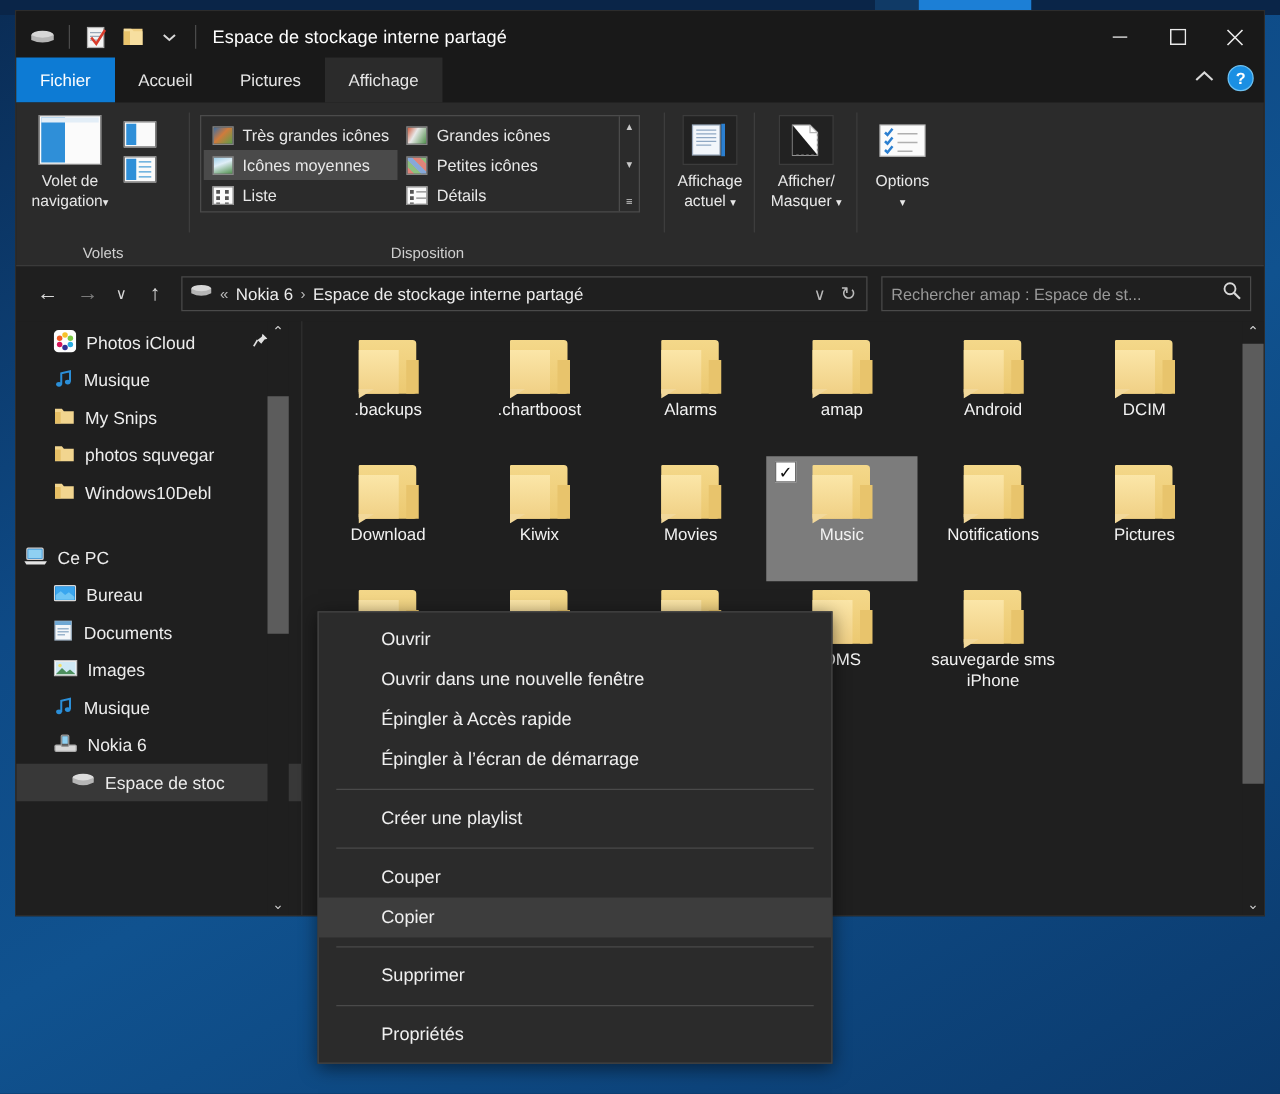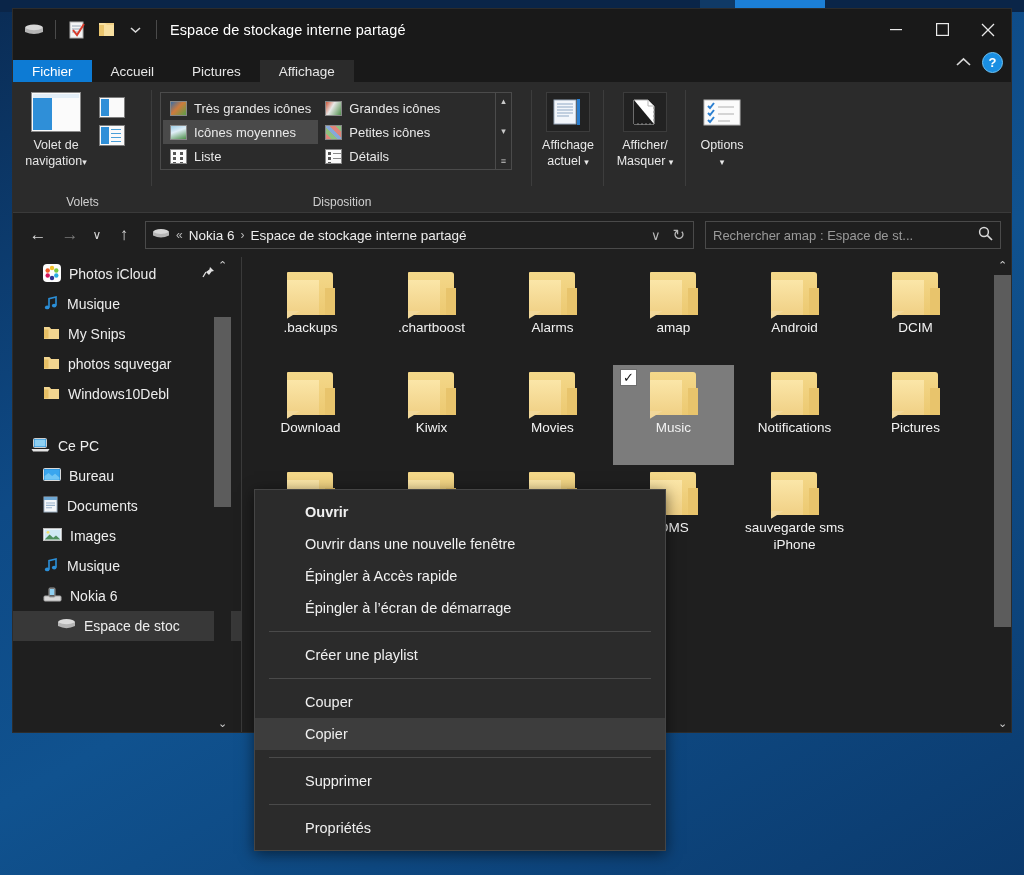--- a/index.html
+++ b/index.html
@@ -49,21 +49,21 @@
   }
   .wbtns { position:absolute; right:0; top:0; display:flex; height:41px; }
   .wbtn {
     width:46px; height:41px; display:flex; align-items:center; justify-content:center;
     color:#e9e9e9;
   }
 
   
   .tabstrip { height:32px; background:#191919; display:flex; align-items:flex-end; position:relative; flex:0 0 32px;}
   .tab {
-    height:22px; padding:0 19px; display:flex; align-items:center;
+    height:36px; padding:0 19px; display:flex; align-items:center;
     font-size:13.5px; color:#e6e6e6; white-space:nowrap;
   }
   .tab.file { background:#0d7bd4; color:#ffffff; }
   .tab.active { background:#2b2b2b; }
   .tabstrip .right-tools {
     position:absolute; right:8px; top:2px; display:flex; align-items:center; gap:10px;
   }
   .chev-up { color:#d8d8d8; font-size:15px; }
   .help-btn {
     width:21px; height:21px; border-radius:50%; background:#1a8fe3;
@@ -165,21 +165,21 @@
 
   
   .main { flex:1; display:flex; min-height:0; background:#1f1f1f; }
   .navpane {
     width:228px; flex:0 0 228px; background:#1f1f1f; position:relative;
     overflow:hidden;
   }
   .navlist { padding-top:2px; }
   .navitem {
     height:30px; display:flex; align-items:center; gap:8px;
-    padding-left:18px; font-size:14px; color:#ededed; white-space:nowrap;
+    padding-left:6px; font-size:14px; color:#ededed; white-space:nowrap;
   }
   .navitem.indent1 { padding-left:30px; }
   .navitem.indent2 { padding-left:44px; }
   .navitem.sel { background:#383838; }
   .nav-pin { margin-left:auto; margin-right:26px; color:#d6d6d6; font-size:12px;}
   .nav-scroll {
     position:absolute; right:10px; top:0; bottom:0; width:17px;
     background:#1f1f1f; display:flex; flex-direction:column; align-items:center;
     justify-content:space-between; color:#d0d0d0; font-size:11px;
   }
@@ -260,21 +260,21 @@
   #ctxmenu {
     position:absolute; left:254px; top:489px; width:412px;
     background:#2b2b2b; border:1px solid #454545;
     box-shadow:0 3px 14px rgba(0,0,0,.55);
     padding:6px 0; z-index:50;
   }
   .mi {
     height:32px; display:flex; align-items:center; padding-left:50px;
     font-size:14.5px; color:#f0f0f0; white-space:nowrap;
   }
-  .mi.bold { font-weight:bold; }
+  .mi.bold { font-weight:normal; }
   .mi.hl { background:#3d3d3d; }
   .msep { height:1px; background:#4a4a4a; margin:7px 14px; }
 </style>
 </head>
 <body>
 
 <div id="desktop">
 
   <div id="topstrip">
     <div class="blue-tab2"></div>

